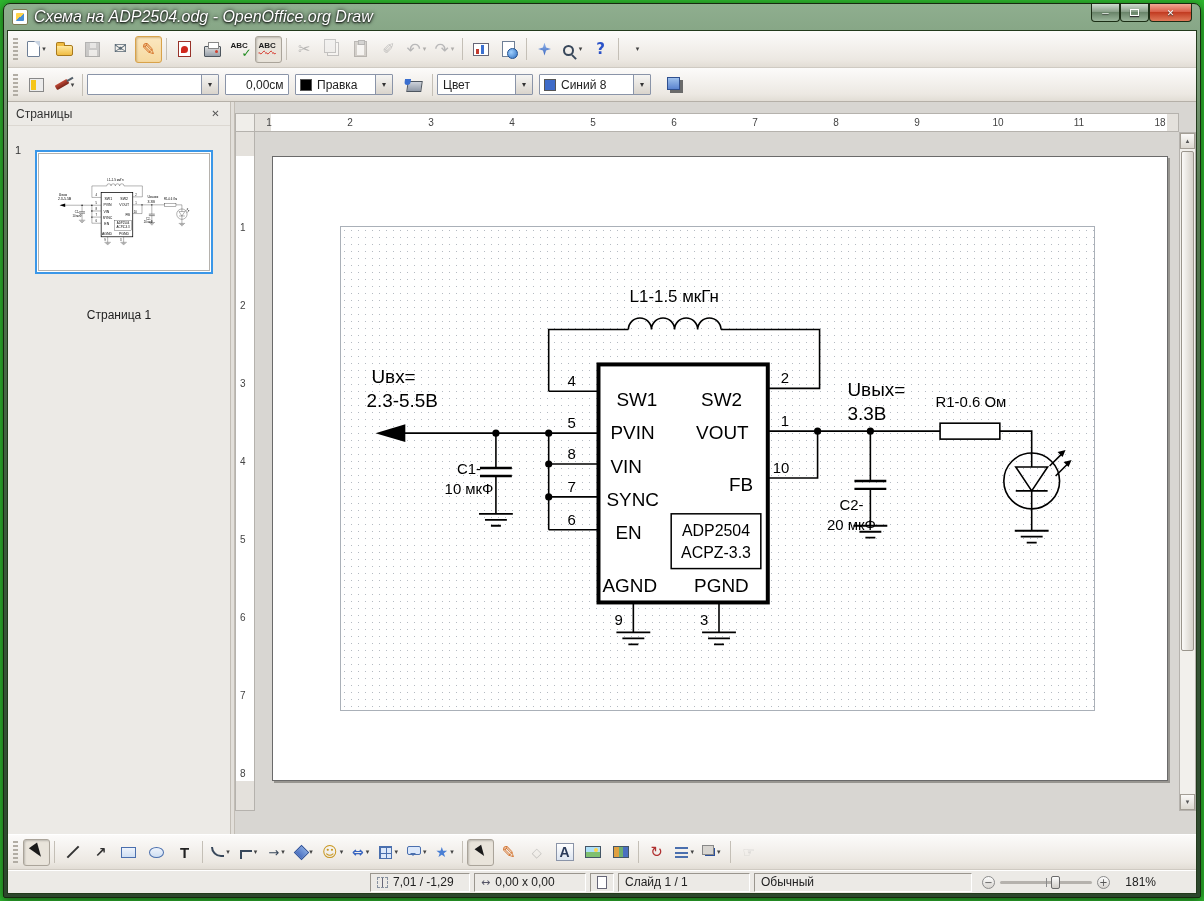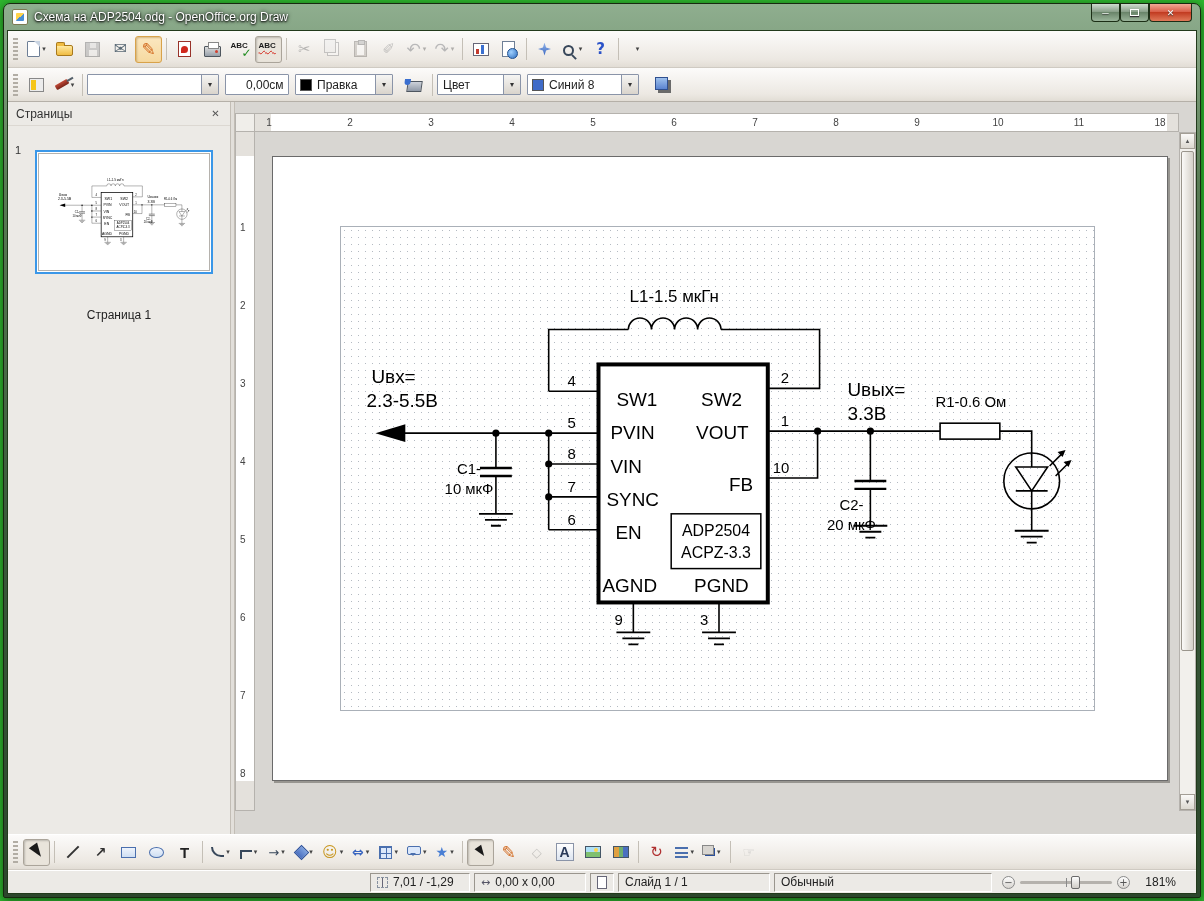--- a/index.html
+++ b/index.html
@@ -10,21 +10,21 @@
 
   
   .window { position:absolute; left:3px; top:3px; width:1198px; height:895px;
     background:linear-gradient(180deg,#8fae8f 0%,#597c54 20%,#3a593a 60%,#2c462c 100%);
     border:1px solid #17290f; border-radius:7px 7px 2px 2px;
     box-shadow:0 2px 10px rgba(0,0,0,.55); }
   .titlebar { height:26px; display:flex; align-items:center; padding:0 8px; gap:6px; }
   .app-icon { width:16px; height:16px; background:#fff; border:1px solid #7a7a52; border-radius:2px; position:relative; }
   .app-icon::after { content:""; position:absolute; left:3px; top:3px; width:8px; height:8px;
     background:linear-gradient(135deg,#ffd34a 50%,#4a8fd4 50%); border-radius:1px; }
-  .title-text { color:#fff; font-size:12px; text-shadow:0 1px 2px #000, 0 0 4px #000; white-space:nowrap; }
+  .title-text { color:#fff; font-size:16px; text-shadow:0 1px 2px #000, 0 0 4px #000; white-space:nowrap;font-style:italic; }
   .caption { margin-left:auto; display:flex; align-self:flex-start; }
   .capbtn { width:29px; height:18px; border:1px solid #1c2e16; border-top:none; border-radius:0 0 4px 4px;
     display:flex; align-items:center; justify-content:center; color:#fff; font-size:9px;
     background:linear-gradient(180deg,#cfdccf 0%,#8aa08a 45%,#6a856a 50%,#9ab49a 100%);
     text-shadow:0 1px 1px #333; }
   .capbtn.close { width:43px; background:linear-gradient(180deg,#f0a896 0%,#d9604a 45%,#c23c22 50%,#e07a5a 100%); }
   .maxbox { width:9px; height:7px; border:1px solid #fff; box-shadow:0 1px 1px #333; }
 
   .client { position:absolute; left:3px; top:26px; right:3px; bottom:3px;
     background:#eceae6; border:1px solid #223a1c; display:flex; flex-direction:column; }
@@ -261,21 +261,21 @@
   .i-interact { font-size:14px; color:#8a8a8a; }
   .i-interact::before { content:"\261E"; }
 
   
   .statusbar { height:23px; background:#eceae6; border-top:1px solid #fff; display:flex;
     align-items:center; font-size:12px; padding:0 3px; gap:4px; }
   .sb-spacer { width:355px; }
   .sb-field { height:19px; border:1px solid; border-color:#9a968e #fff #fff #9a968e;
     display:flex; align-items:center; padding:0 6px; gap:5px; white-space:nowrap; }
   .sb-pos { width:100px; } .sb-size { width:112px; } .sb-doc { width:24px; justify-content:center; }
-  .sb-slide { width:152px; } .sb-view { width:218px; }
+  .sb-slide { width:132px; } .sb-view { width:218px; }
   .sb-icon-pos { width:11px; height:11px; border:1px dashed #8892a0; position:relative; flex:none; }
   .sb-icon-pos::after { content:""; position:absolute; left:4px; top:0; width:1px; height:100%; background:#667;
     box-shadow:-4px 5px 0 5px transparent; }
   .sb-icon-size { font-family:"DejaVu Sans",sans-serif; font-size:11px; color:#556; }
   .sb-icon-size::before { content:"\2194"; }
   .sb-icon-doc { width:10px; height:13px; background:#fff; border:1px solid #667; }
   .zoomgrp { display:flex; align-items:center; gap:5px; margin-left:6px; }
   .zbtn { width:13px; height:13px; border:1px solid #8a8a8a; border-radius:50%;
     background:linear-gradient(#fdfdfd,#d8d5d0); color:#555; font-size:10px; line-height:11px; text-align:center;
     font-family:"DejaVu Sans",sans-serif; }
@@ -412,21 +412,21 @@
       <div class="combo" style="width:98px">
         <span class="swatch" style="background-color: rgb(0, 0, 0);"></span>
         <span class="cval">Правка</span>
         <span class="dd-btn"></span>
       </div>
       <div style="width:6px"></div>
       <div class="tbtn">
             <span class="i-can"></span>
           </div>
       <div class="tsep"></div>
-      <div class="combo" style="width:84px">
+      <div class="combo" style="width:96px">
         <span class="cval">Цвет</span>
         <span class="dd-btn"></span>
       </div>
       <div style="width:4px"></div>
       <div class="combo" style="width:112px">
         <span class="swatch" style="background-color: rgb(63, 107, 200);"></span>
         <span class="cval">Синий 8</span>
         <span class="dd-btn"></span>
       </div>
       <div style="width:8px"></div>

